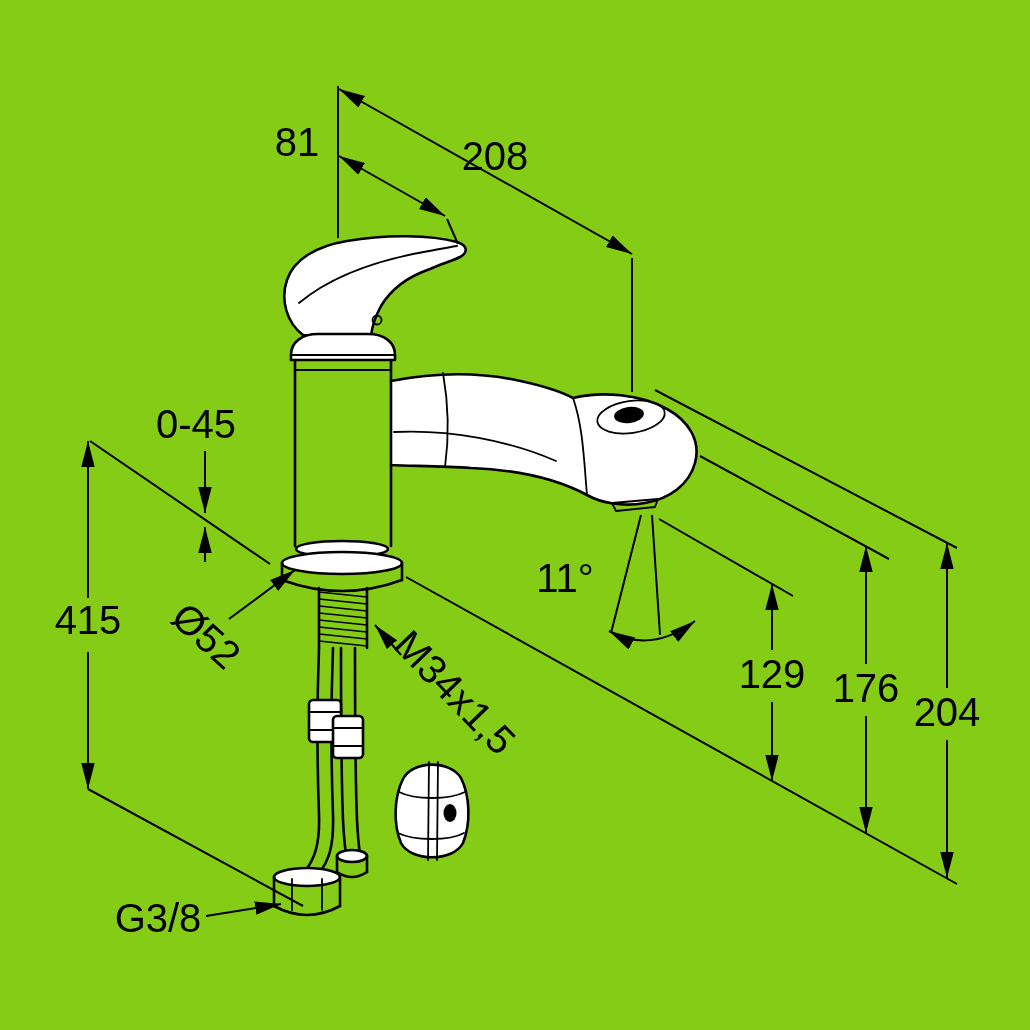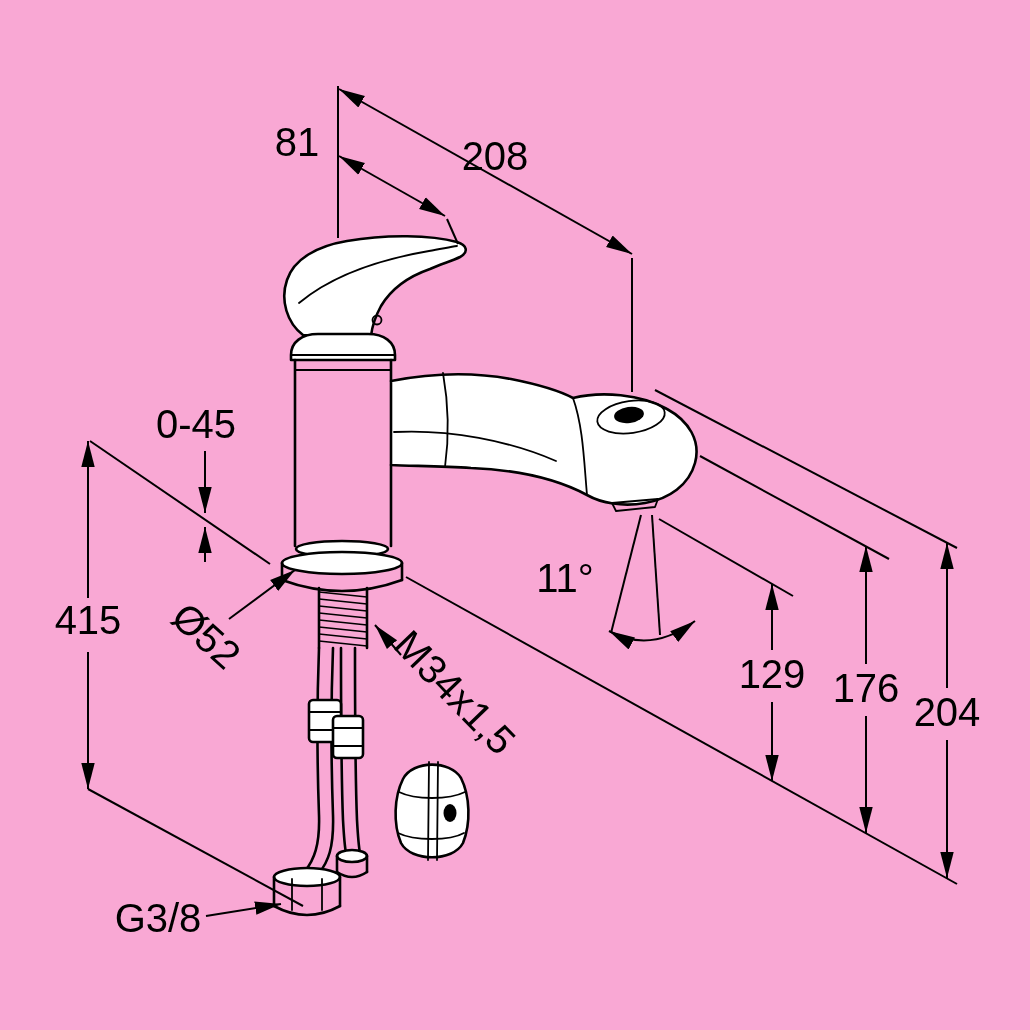--- a/index.html
+++ b/index.html
@@ -1,16 +1,16 @@
 <!DOCTYPE html>
 <html><head>
 <meta charset="utf-8">
 <style>
   html,body{margin:0;padding:0;background:#fff;}
-  .page{width:1030px;height:1030px;position:relative;background:#f9a8d4;overflow:hidden;}
+  .page{width:1030px;height:1030px;position:relative;background:#84cc16;overflow:hidden;}
   svg{display:block;}
   .dim-text{
     font-family:"Liberation Sans", sans-serif;
     font-size:40px;
     fill:#000;
   }
   .outline{stroke:#000;stroke-width:2.6;fill:none;stroke-linecap:round;stroke-linejoin:round;}
   .outline-fill{stroke:#000;stroke-width:2.6;fill:#fff;stroke-linejoin:round;}
   .detail{stroke:#000;stroke-width:1.8;fill:none;stroke-linecap:round;}
   .dimline{stroke:#000;stroke-width:2;fill:none;}

